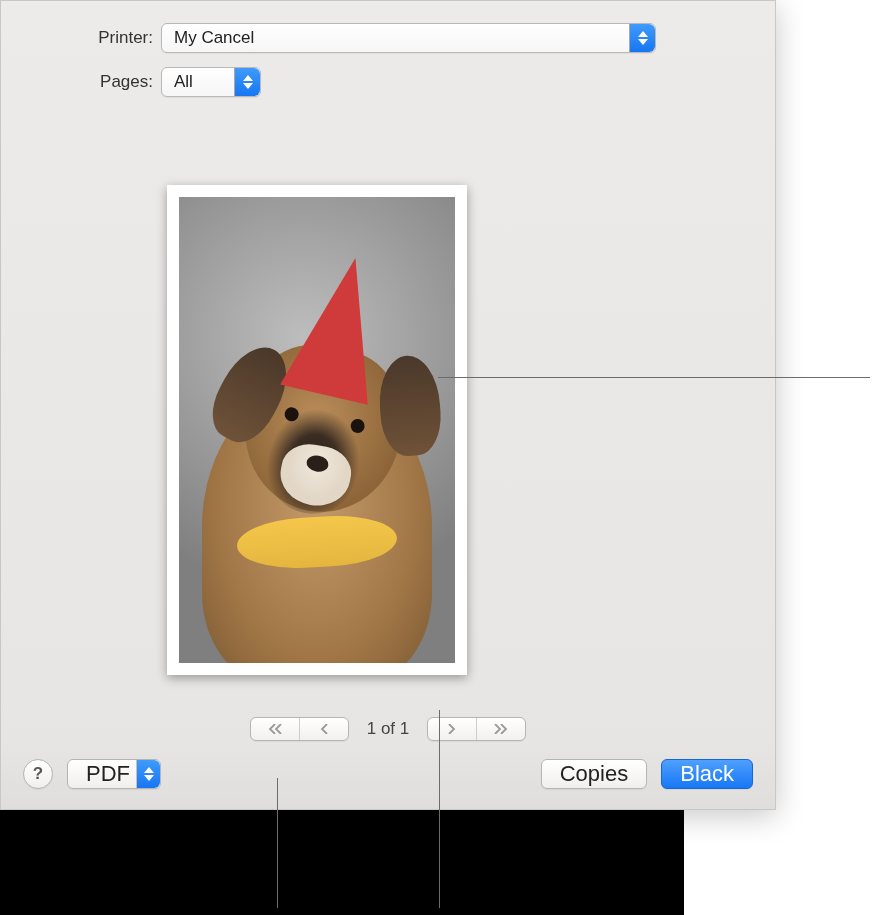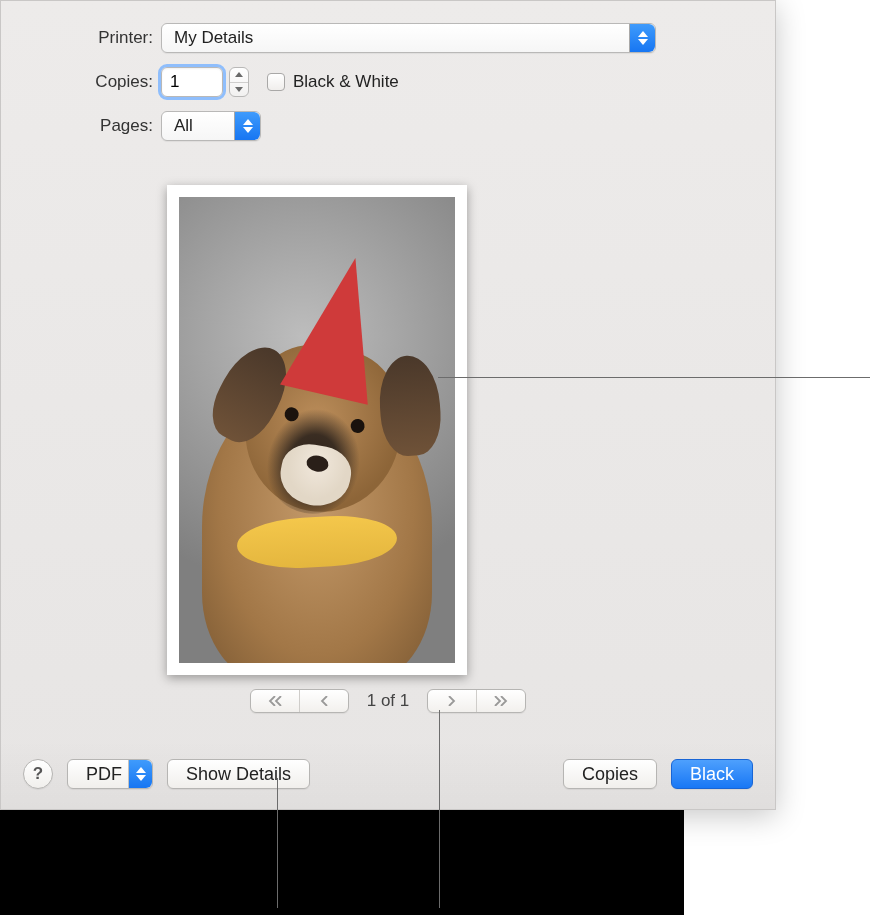--- a/index.html
+++ b/index.html
@@ -170,21 +170,21 @@
     pointer-events:none;
   }
   .scarf {
     position:absolute; left:50%; bottom:96px; transform:translateX(-50%) rotate(-3deg);
     width:160px; height:50px;
     background: linear-gradient(#f4c74b,#e4b63e);
     border-radius: 50% / 60%;
   }
   
   .pager {
-    position:absolute; left:0; right:0; top:688px;
+    position:absolute; left:0; right:0; top:716px;
     display:flex; align-items:center; justify-content:center; gap:18px;
     color:#444;
   }
   .seg {
     display:flex; border:1px solid #b6b5b3; border-radius:6px; overflow:hidden;
     background: linear-gradient(#fff,#f2f0ed);
     box-shadow: 0 1px 1px rgba(0,0,0,.06);
   }
   .seg button {
     all: unset;
@@ -210,21 +210,21 @@
     display:flex;align-items:center;justify-content:center;
     color:#555;font-weight:600;
     box-shadow:0 1px 1px rgba(0,0,0,.06);
   }
   .btn {
     height:30px; padding:0 18px;
     border:1px solid #b6b5b3; border-radius:6px;
     background: linear-gradient(#fff,#f1efec);
     display:flex;align-items:center;justify-content:center;
     box-shadow:0 1px 1px rgba(0,0,0,.06);
-    font-size:18px;
+    font-size:22px;
   }
   .btn.primary {
     border-color:#1865d5;
     background: linear-gradient(#4ea0fd,#1877f5);
     color:#fff;
   }
   .btn.pdf { padding-right:30px; position:relative; }
   .btn.pdf .end {
     position:absolute; right:0; top:0; bottom:0; width:24px;
     border-left:1px solid #c4c2bf;
@@ -251,50 +251,32 @@
 
 <div class="stage">
 
   <div class="dialog">
 
     <div class="form">
 
       <div class="row">
         <div class="label">Printer:</div>
         <div class="select full">
-          <span>My Details</span>
+          <span>My Cancel</span>
           <span class="end">
             <svg width="10" height="6">
                 <polygon points="5,0 10,6 0,6" fill="#fff"></polygon>
               </svg>
             <svg width="10" height="6">
                 <polygon points="0,0 10,0 5,6" fill="#fff"></polygon>
               </svg>
           </span>
         </div>
       </div>
 
-      <div class="row">
-        <div class="label">Copies:</div>
-        <input class="copies-input" value="1" style="">
-        <div class="stepper">
-          <div class="half">
-            <svg width="8" height="5">
-                <polygon points="4,0 8,5 0,5" fill="#6a6a6a"></polygon>
-              </svg>
-          </div>
-          <div class="half">
-            <svg width="8" height="5">
-                <polygon points="0,0 8,0 4,5" fill="#6a6a6a"></polygon>
-              </svg>
-          </div>
-        </div>
-        <div class="checkbox"></div>
-        <div>Black &amp; White</div>
-      </div>
 
       <div class="row">
         <div class="label">Pages:</div>
         <div class="select small">
           <span>All</span>
           <span class="end">
             <svg width="10" height="6">
                 <polygon points="5,0 10,6 0,6" fill="#fff"></polygon>
               </svg>
             <svg width="10" height="6">
@@ -371,21 +353,20 @@
         <span>PDF</span>
         <span class="end">
           <svg width="10" height="6">
               <polygon points="5,0 10,6 0,6" fill="#fff"></polygon>
             </svg>
           <svg width="10" height="6">
               <polygon points="0,0 10,0 5,6" fill="#fff"></polygon>
             </svg>
         </span>
       </div>
-      <div class="btn">Show Details</div>
       <div class="spacer"></div>
       <div class="btn">Copies</div>
       <div class="btn primary">Black</div>
     </div>
 
   </div>
 
   <div class="blackbar"></div>
 
   <div class="ann-line" style="left:438px; top:377px; width:432px;"></div>

